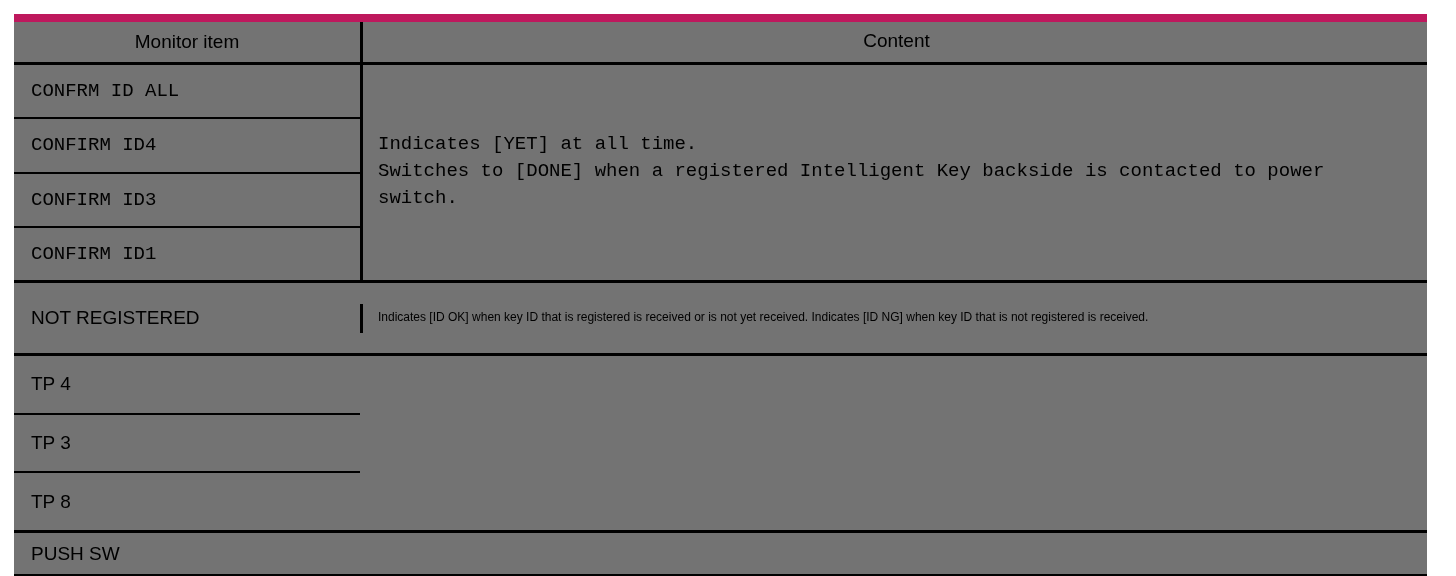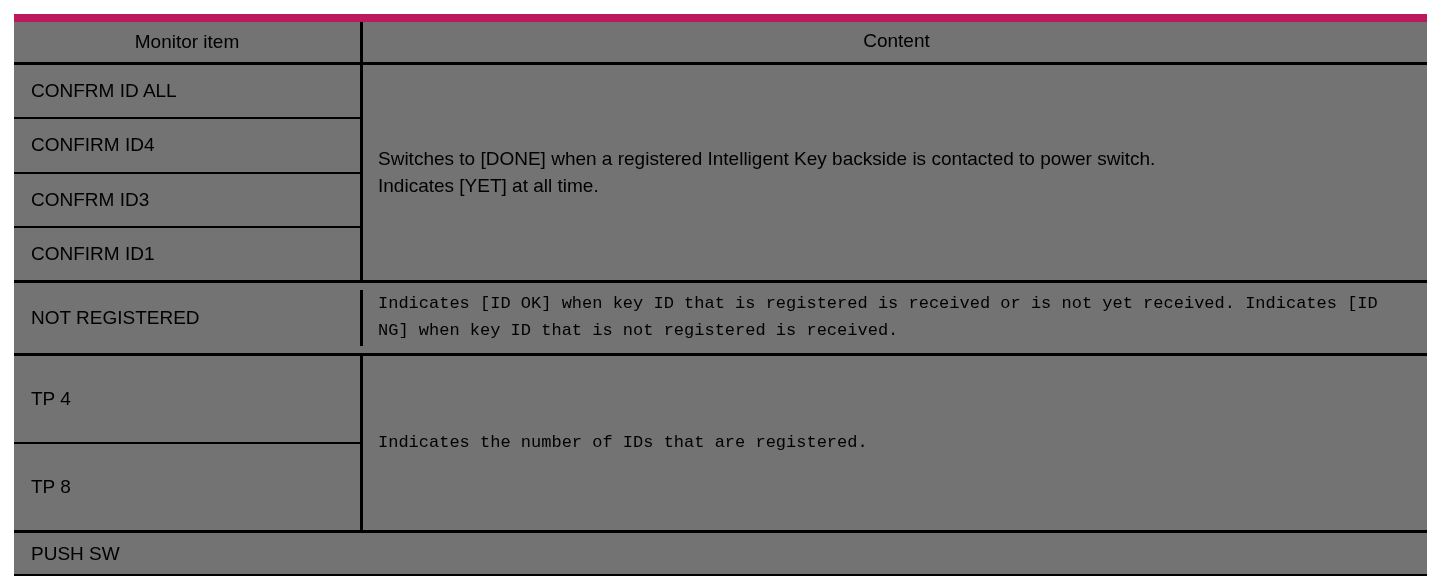--- a/index.html
+++ b/index.html
@@ -48,21 +48,21 @@
   .hdr {
     height: 40px;
   }
   .hdr .left-col,
   .hdr .right-col {
     align-items: center;
     justify-content: center;
     display: flex;
     flex-direction: row;
   }
-  .g-confirm { height: 215px; }
+  .g-confirm { height: 215px; font-family: Liberation Mono, monospace; }
   .g-notreg  { height: 70px; align-items: center;  }
   .g-tp      { height: 174px; }
   .g-push    { height: 41px;  }
   .item {
     flex: 1 1 0;
     display: flex;
     align-items: center;
     padding-left: 17px;
     border-bottom: 2px solid #000;
     box-sizing: border-box;
@@ -73,23 +73,22 @@
   .cell-text {
     font-size: 19px;
     line-height: 22px;
     white-space: nowrap;
   }
   .content-line {
     font-size: 19px;
     line-height: 27px;
   }
   .content-wrap {
-    font-size: 17px;
+    font-size: 12px;
     line-height: 27px;
-    font-family: Liberation Mono, monospace;
   }
 </style>
 </head>
 <body>
 
 <div class="spec-table">
 
   <div class="row-group hdr">
     <div class="left-col">
       <span class="cell-text">Monitor item</span>
@@ -101,54 +100,54 @@
 
   <div class="row-group g-confirm">
     <div class="left-col">
       <div class="item">
         <span class="cell-text">CONFRM ID ALL</span>
       </div>
       <div class="item">
         <span class="cell-text">CONFIRM ID4</span>
       </div>
       <div class="item">
-        <span class="cell-text">CONFRM ID3</span>
+        <span class="cell-text">CONFIRM ID3</span>
       </div>
       <div class="item">
         <span class="cell-text">CONFIRM ID1</span>
       </div>
     </div>
     <div class="right-col">
+      <div class="content-line">Indicates [YET] at all time.</div>
       <div class="content-line">Switches to [DONE] when a registered Intelligent Key backside is contacted to power switch.</div>
-      <div class="content-line">Indicates [YET] at all time.</div>
     </div>
   </div>
 
   <div class="row-group g-notreg">
     <div class="left-col">
       <div class="item">
         <span class="cell-text">NOT REGISTERED</span>
       </div>
     </div>
     <div class="right-col">
       <div class="content-wrap">Indicates [ID OK] when key ID that is registered is received or is not yet received. Indicates [ID NG] when key ID that is not registered is received.</div>
     </div>
   </div>
 
   <div class="row-group g-tp">
     <div class="left-col">
       <div class="item">
         <span class="cell-text">TP 4</span>
       </div>
       <div class="item">
+        <span class="cell-text">TP 3</span>
+      </div>
+      <div class="item">
         <span class="cell-text">TP 8</span>
       </div>
-    </div>
-    <div class="right-col">
-      <div class="content-wrap">Indicates the number of IDs that are registered.</div>
     </div>
   </div>
 
   <div class="row-group g-push last">
     <div class="left-col">
       <div class="item">
         <span class="cell-text">PUSH SW</span>
       </div>
     </div>
   </div>

